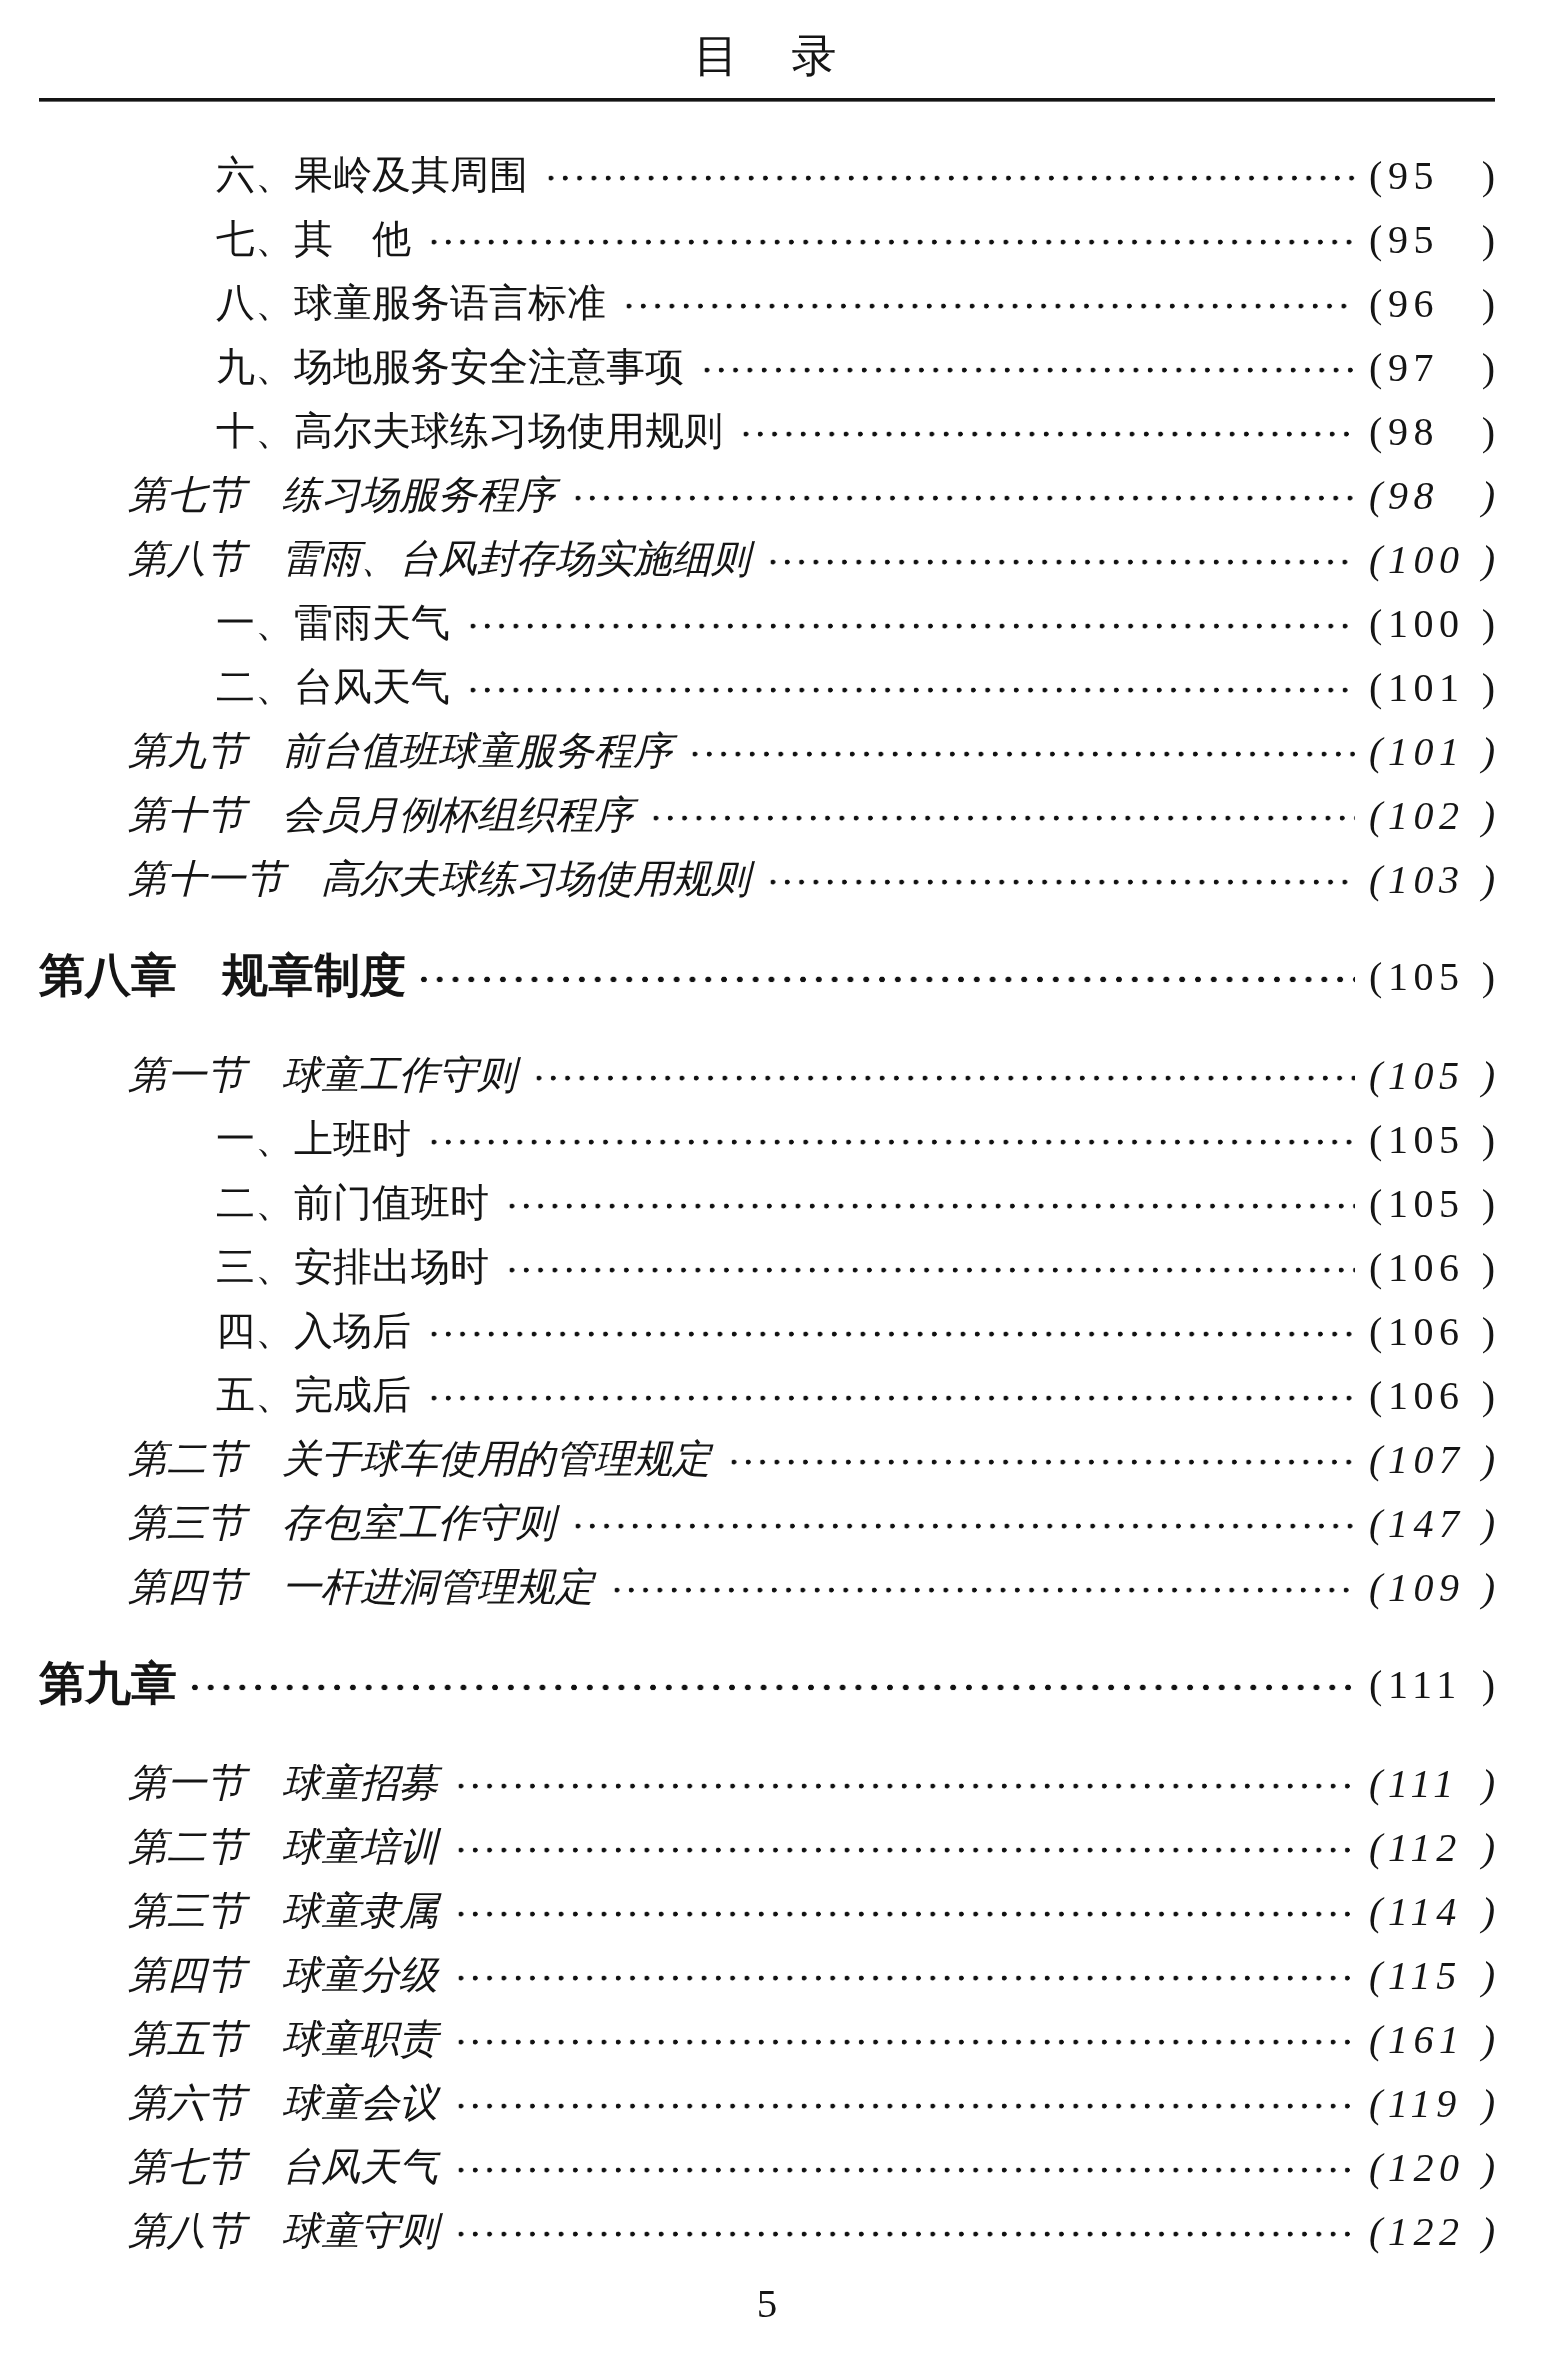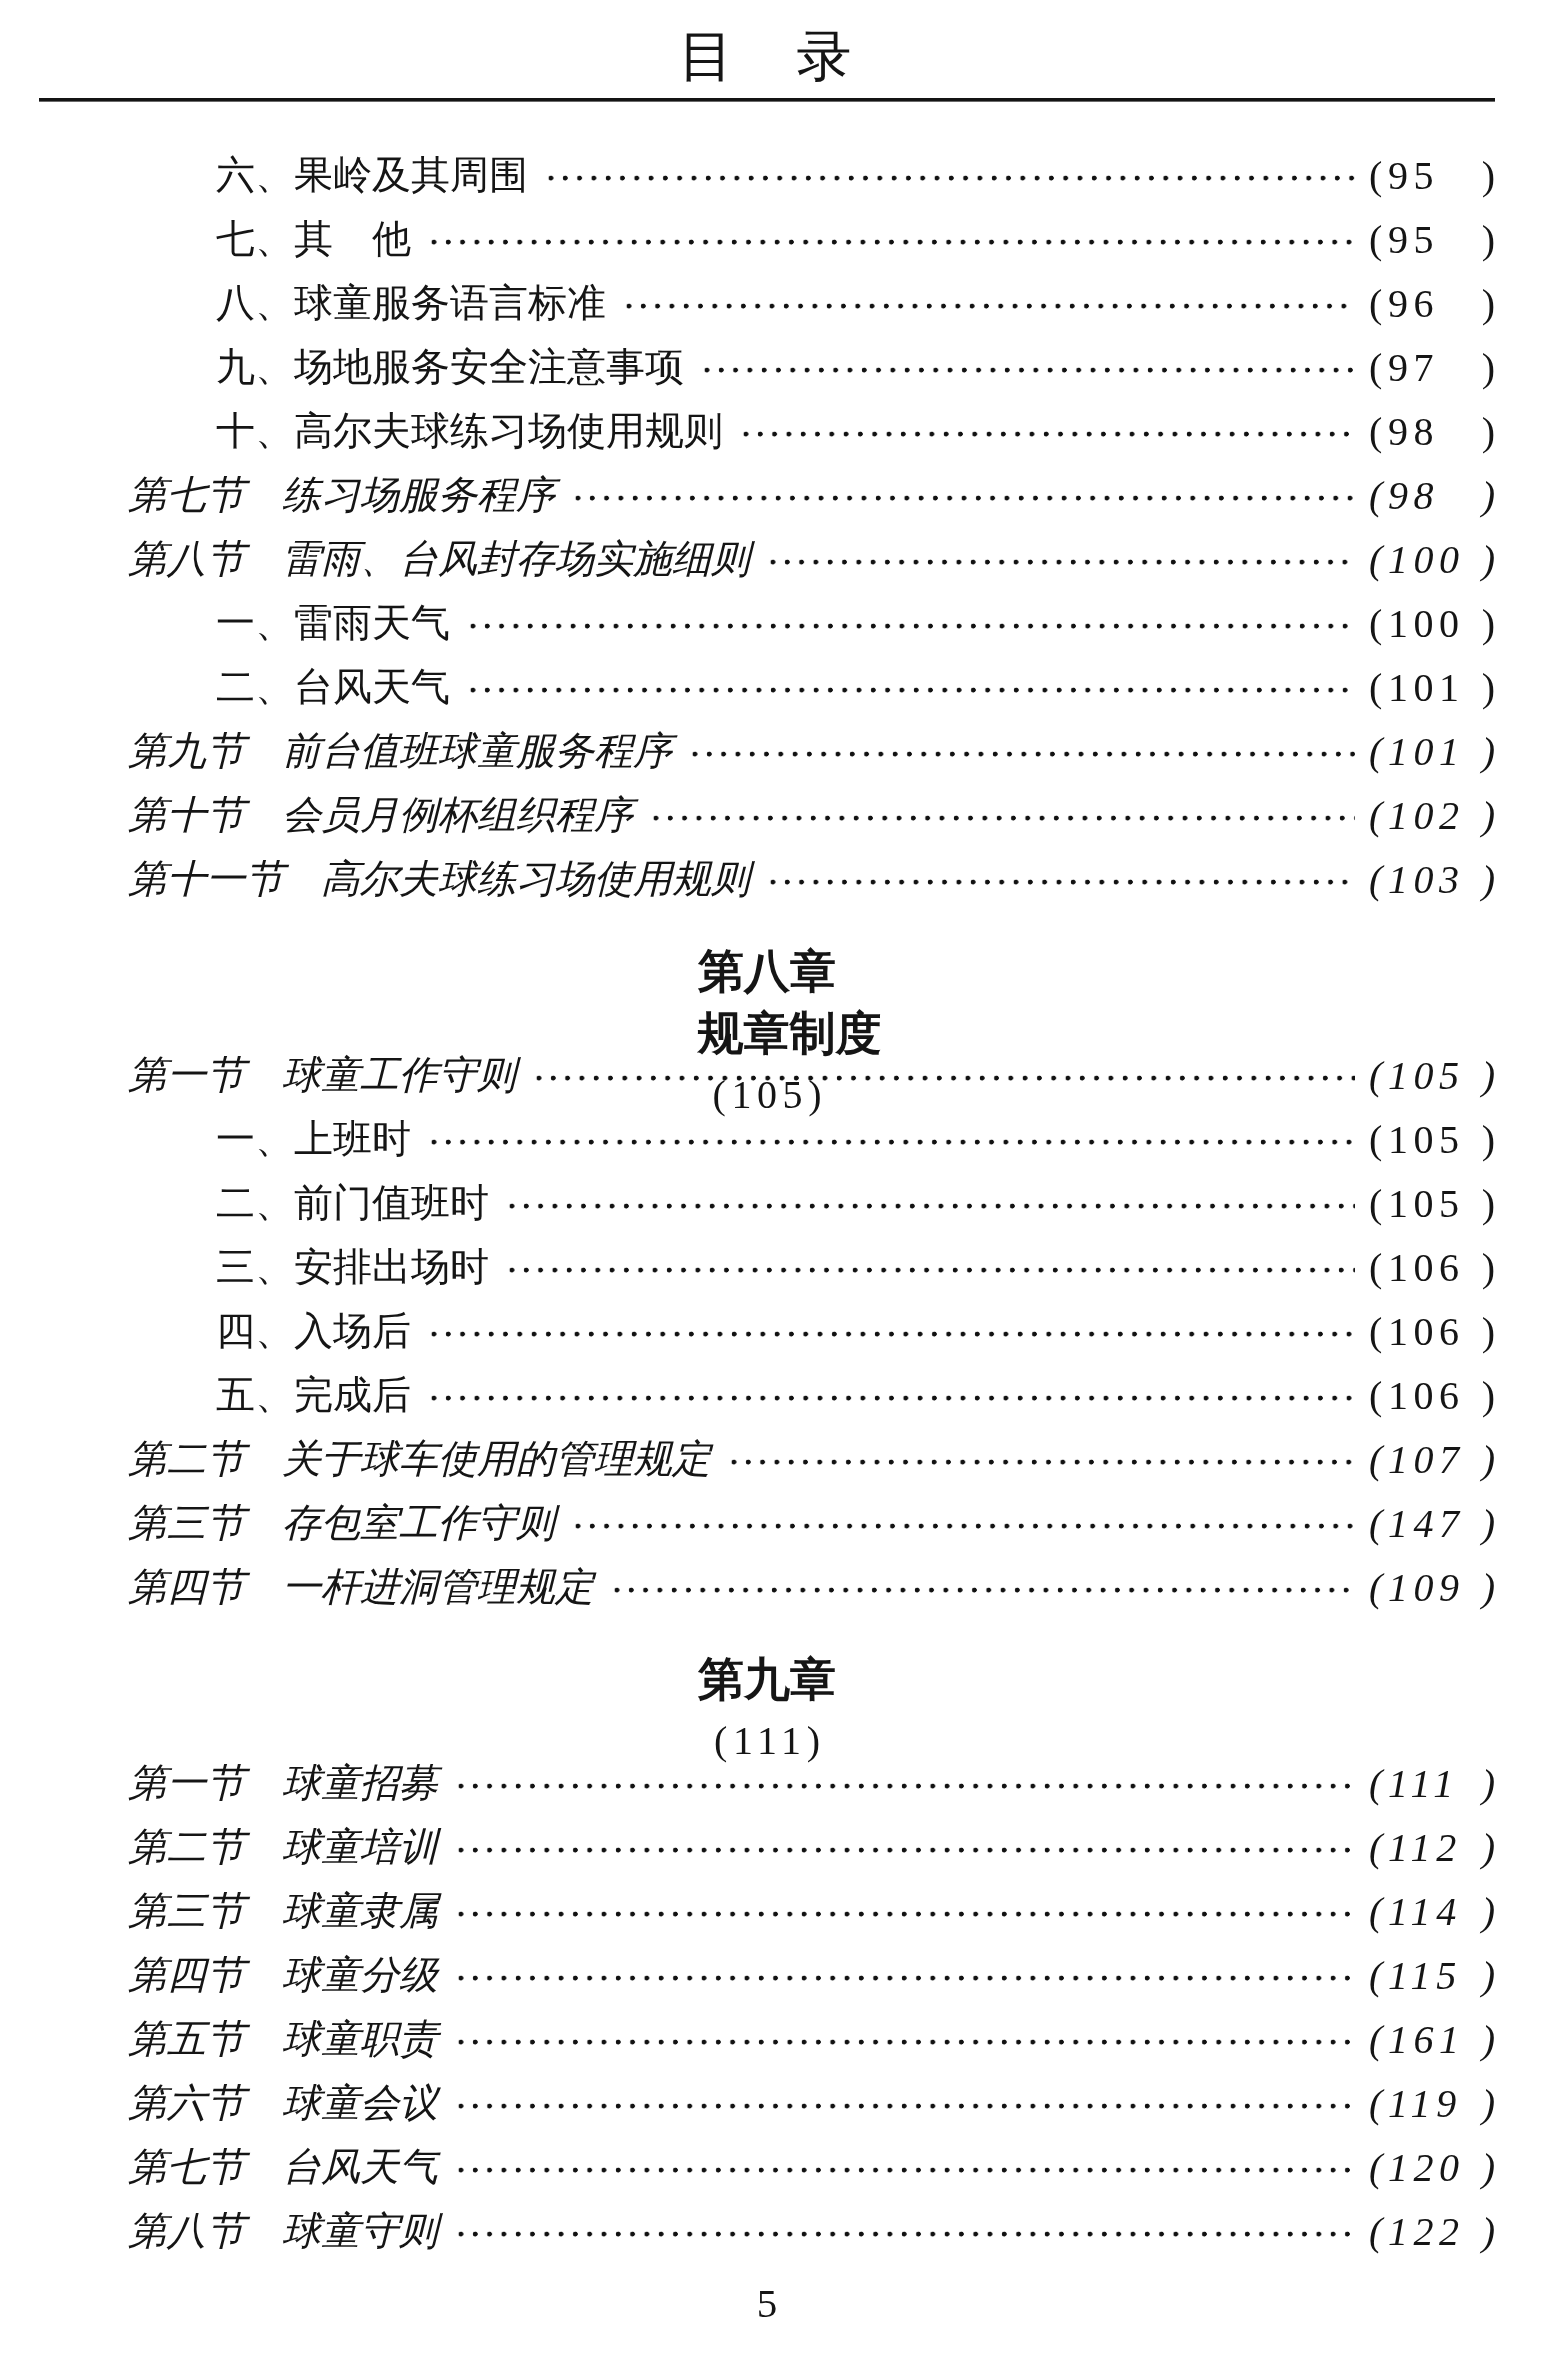--- a/index.html
+++ b/index.html
@@ -13,21 +13,21 @@
   .page {
     box-sizing: border-box;
     width: 100%; height: 100%;
     padding: 27.6px 48px 0 39px;
   }
   
   .doc-header h1 {
     margin: 0;
     height: 57px; line-height: 57px;
     text-align: center;
-    font-size: 55px;
+    font-size: 45px;
     font-weight: 400;
     letter-spacing: 3.9px;
   }
   .rule {
     margin-top: 13.8px;
     height: 3.9px;
     background: linear-gradient(#141414 0 72%, #6a6a6a 72% 100%);
   }
   
   .toc { margin-top: 41px; }
@@ -42,21 +42,20 @@
   .row.section { padding-left: 89px; font-style: italic; }
   .row.sub     { padding-left: 177px; }
   .row.section .title { margin-left: 37px; }
   .row.chapter {
     font-family: "Liberation Sans", "DejaVu Sans", sans-serif;
     font-weight: 700;
     font-size: 46px;
     height: 71px;
     margin-top: 29.6px;
     margin-bottom: 31.5px;
-    flex-direction: column;
   }
   .row.chapter .title { margin-left: 45px; text-align: center; }
   
   .leader {
     flex: 1 1 auto;
     align-self: center;
     height: 5.9px;
     margin: 5.9px 13.8px 0 15.8px;
     background-image: radial-gradient(circle at 6.9px 3px, #111 2.2px, rgba(0,0,0,0) 2.7px);
     background-size: 14.3px 5.9px;

